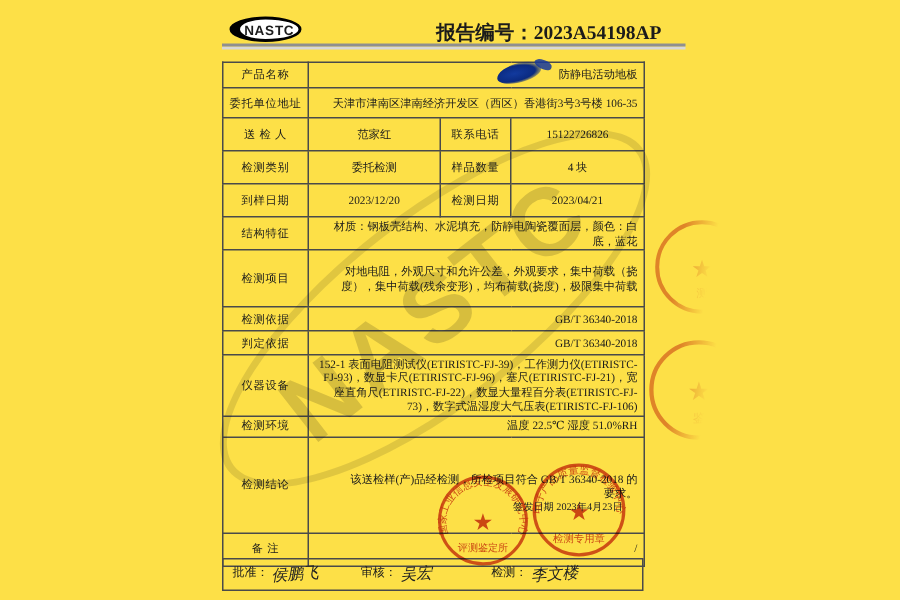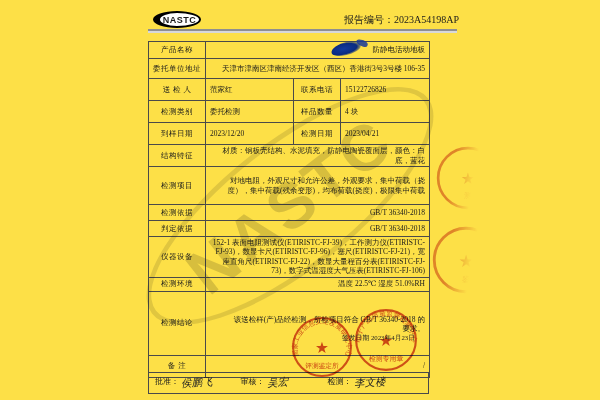--- a/index.html
+++ b/index.html
@@ -6,32 +6,32 @@
   body{width:600px;height:400px;background:#fbfbfa;overflow:hidden;}
   .page{position:relative;width:600px;height:400px;background:#fde047;
         font-family:"Liberation Serif","DejaVu Serif",serif;color:#1b1b1b;}
 
   
   .logo{position:absolute;left:153px;top:11px;width:48px;height:17px;
         border:2px solid #000;border-left:7px solid #000;border-radius:50%;
         display:flex;align-items:center;justify-content:center;
         font-family:"Liberation Sans",sans-serif;font-weight:bold;font-size:9px;
         letter-spacing:.5px;background:#fff;box-sizing:border-box;}
-  .report-no{position:absolute;left:292px;top:13px;width:167px;text-align:right;
-        font-size:10px;font-weight:normal;}
+  .report-no{position:absolute;left:274px;top:13px;width:167px;text-align:right;
+        font-size:13px;font-weight:bold;}
   .header-rule{position:absolute;left:148px;top:29px;width:309px;height:2px;
         background:#8f8f8f;box-shadow:0 2px 0 #d8d8d8;}
 
   
   table.doc{position:absolute;left:148px;top:41px;width:281px;
         border-collapse:collapse;table-layout:fixed;z-index:2;}
   table.doc td{border:1px solid #4a4a4a;padding:1px 4px;vertical-align:middle;
         font-size:7.5px;line-height:1.25;overflow:hidden;}
   td.lbl{text-align:center;letter-spacing:.5px;padding:1px 8px;}
-  td.ctr{text-align:left;}
+  td.ctr{text-align:center;}
   td.lft{text-align:right;}
   td.top{vertical-align:top;}
   .small{font-size:6.8px;line-height:1.3;}
   .indent{text-indent:3em;margin:2px 0 0 0;}
 
   .sig-box{position:absolute;left:148px;top:372px;width:281px;height:22px;
         border:1px solid #4a4a4a;box-sizing:border-box;display:flex;
         align-items:center;font-size:8px;z-index:2;background:transparent;}
   .sig-box .slot{display:flex;align-items:flex-start;}
   .handwrite{font-style:italic;font-size:10.5px;color:#222;

